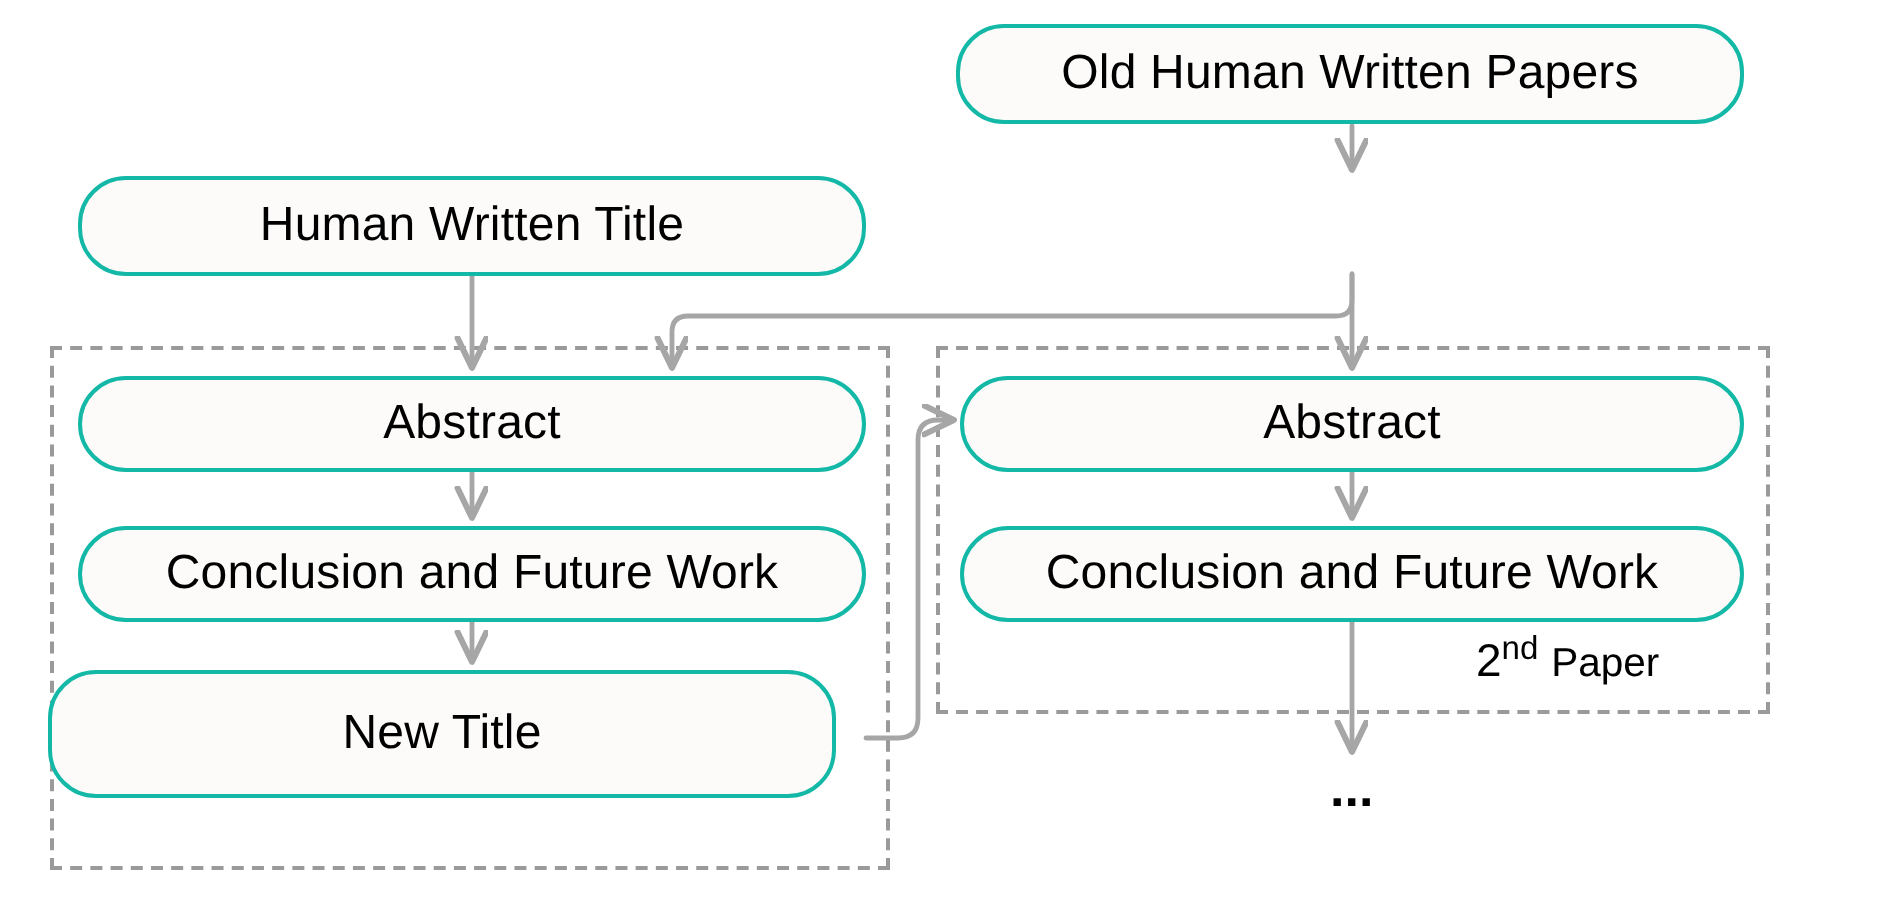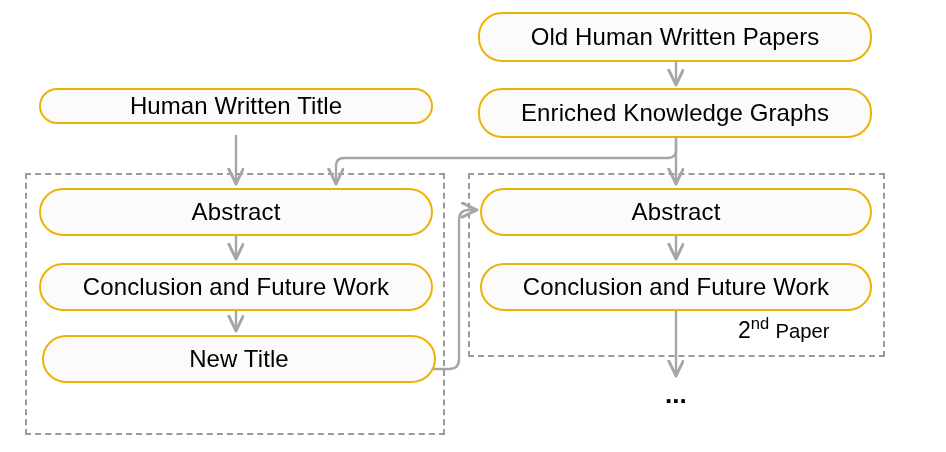--- a/index.html
+++ b/index.html
@@ -12,21 +12,21 @@
     width: 946px;
     height: 452px;
     background: #ffffff;
     font-family: "Liberation Sans", sans-serif;
     overflow: hidden;
   }
   
   .node {
     position: absolute;
     box-sizing: border-box;
-    border: 2px solid #eab308;
+    border: 2px solid #14b8a6;
     border-radius: 24px;
     background: #fdfbfa;
     display: flex;
     align-items: center;
     justify-content: center;
     color: #000000;
     font-size: 24px;
     line-height: 1;
     letter-spacing: 0.1px;
     white-space: nowrap;
@@ -110,29 +110,28 @@
       <path d="M433,369 L449,369 Q459,369 459,359 L459,220 Q459,210 469,210 L476,210" marker-end="url(#arrowhead)"></path>
 
       <path d="M676,236 L676,258" marker-end="url(#arrowhead)"></path>
 
       <path d="M676,311 L676,375" marker-end="url(#arrowhead)"></path>
     </g>
   </svg>
 
   <div class="node" style="left:478px; top:12px; width:394px; height:50px;">Old Human Written Papers</div>
 
-  <div class="node" style="left:478px; top:88px; width:394px; height:50px;">Enriched Knowledge Graphs</div>
 
-  <div class="node" style="left:39px; top:88px; width:394px; height:36px;">Human Written Title</div>
+  <div class="node" style="left:39px; top:88px; width:394px; height:50px;">Human Written Title</div>
 
   <div class="node" style="left:39px; top:188px; width:394px; height:48px;">Abstract</div>
 
   <div class="node" style="left:39px; top:263px; width:394px; height:48px;">Conclusion and Future Work</div>
 
-  <div class="node" style="left:42px; top:335px; width:394px; height:48px;">New Title</div>
+  <div class="node" style="left:24px; top:335px; width:394px; height:64px;">New Title</div>
 
   <div class="node" style="left:480px; top:188px; width:392px; height:48px;">Abstract</div>
 
   <div class="node" style="left:480px; top:263px; width:392px; height:48px;">Conclusion and Future Work</div>
 
 
   <div class="group-label" style="left:738px; top:319px;">
     <span>2</span><sup>nd</sup>
     <span class="word">Paper</span>
   </div>

